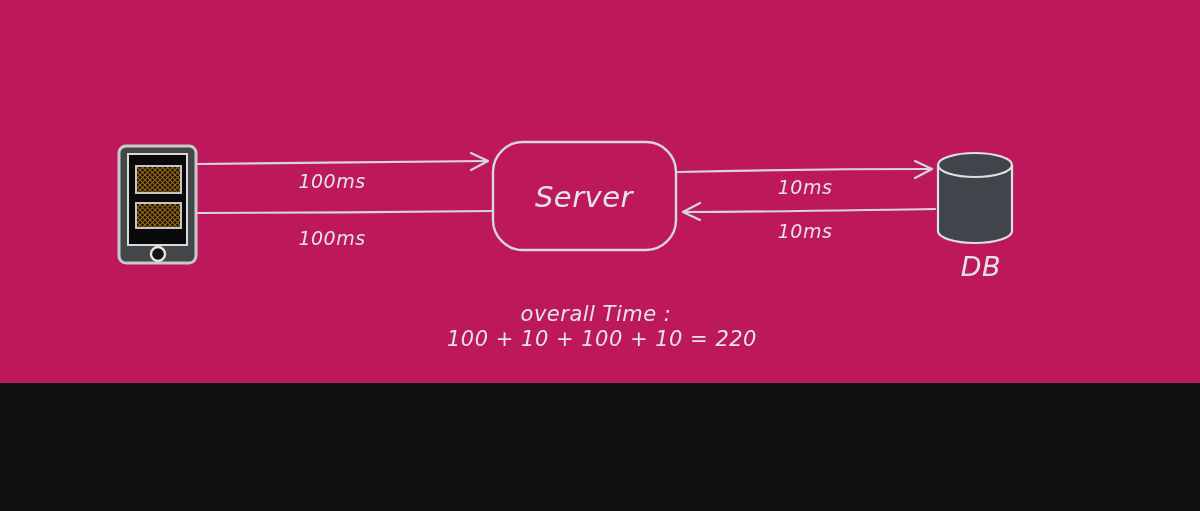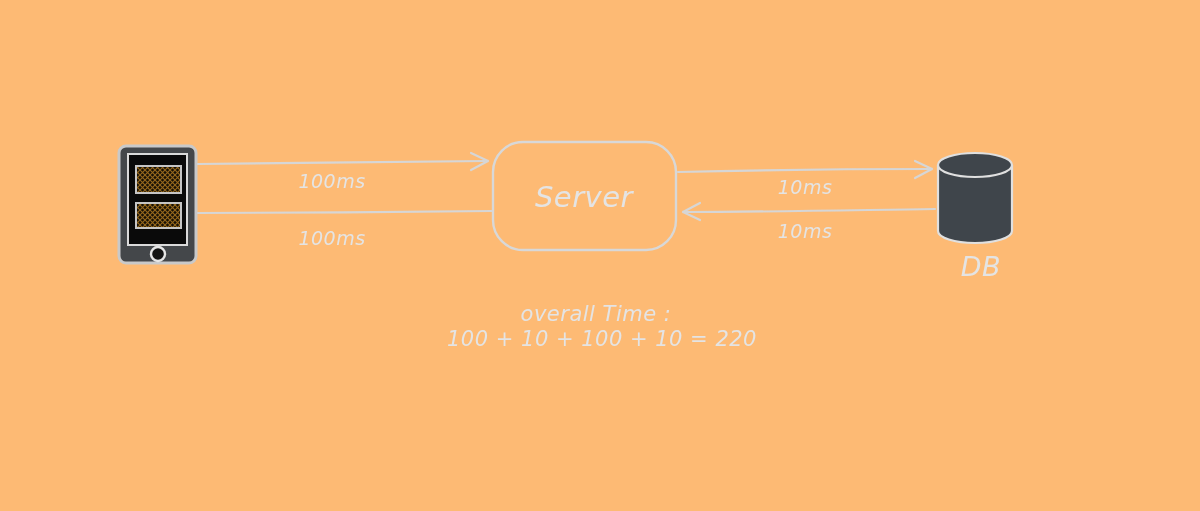--- a/index.html
+++ b/index.html
@@ -3,22 +3,22 @@
 <meta charset="utf-8">
 <style>
   html, body {
     margin: 0;
     padding: 0;
     background: #111113;
   }
   .canvas-wrap {
     position: relative;
     width: 1200px;
-    height: 511px;
-    background: #fdba74;
+    height: 383px;
+    background: #be185d;
     overflow: hidden;
     font-family: "DejaVu Sans", sans-serif;
     text-align: center;
   }
   svg { display: block; }
   .sketch-line {
     stroke: #d6d6d6;
     stroke-width: 2.2;
     fill: none;
     stroke-linecap: round;

